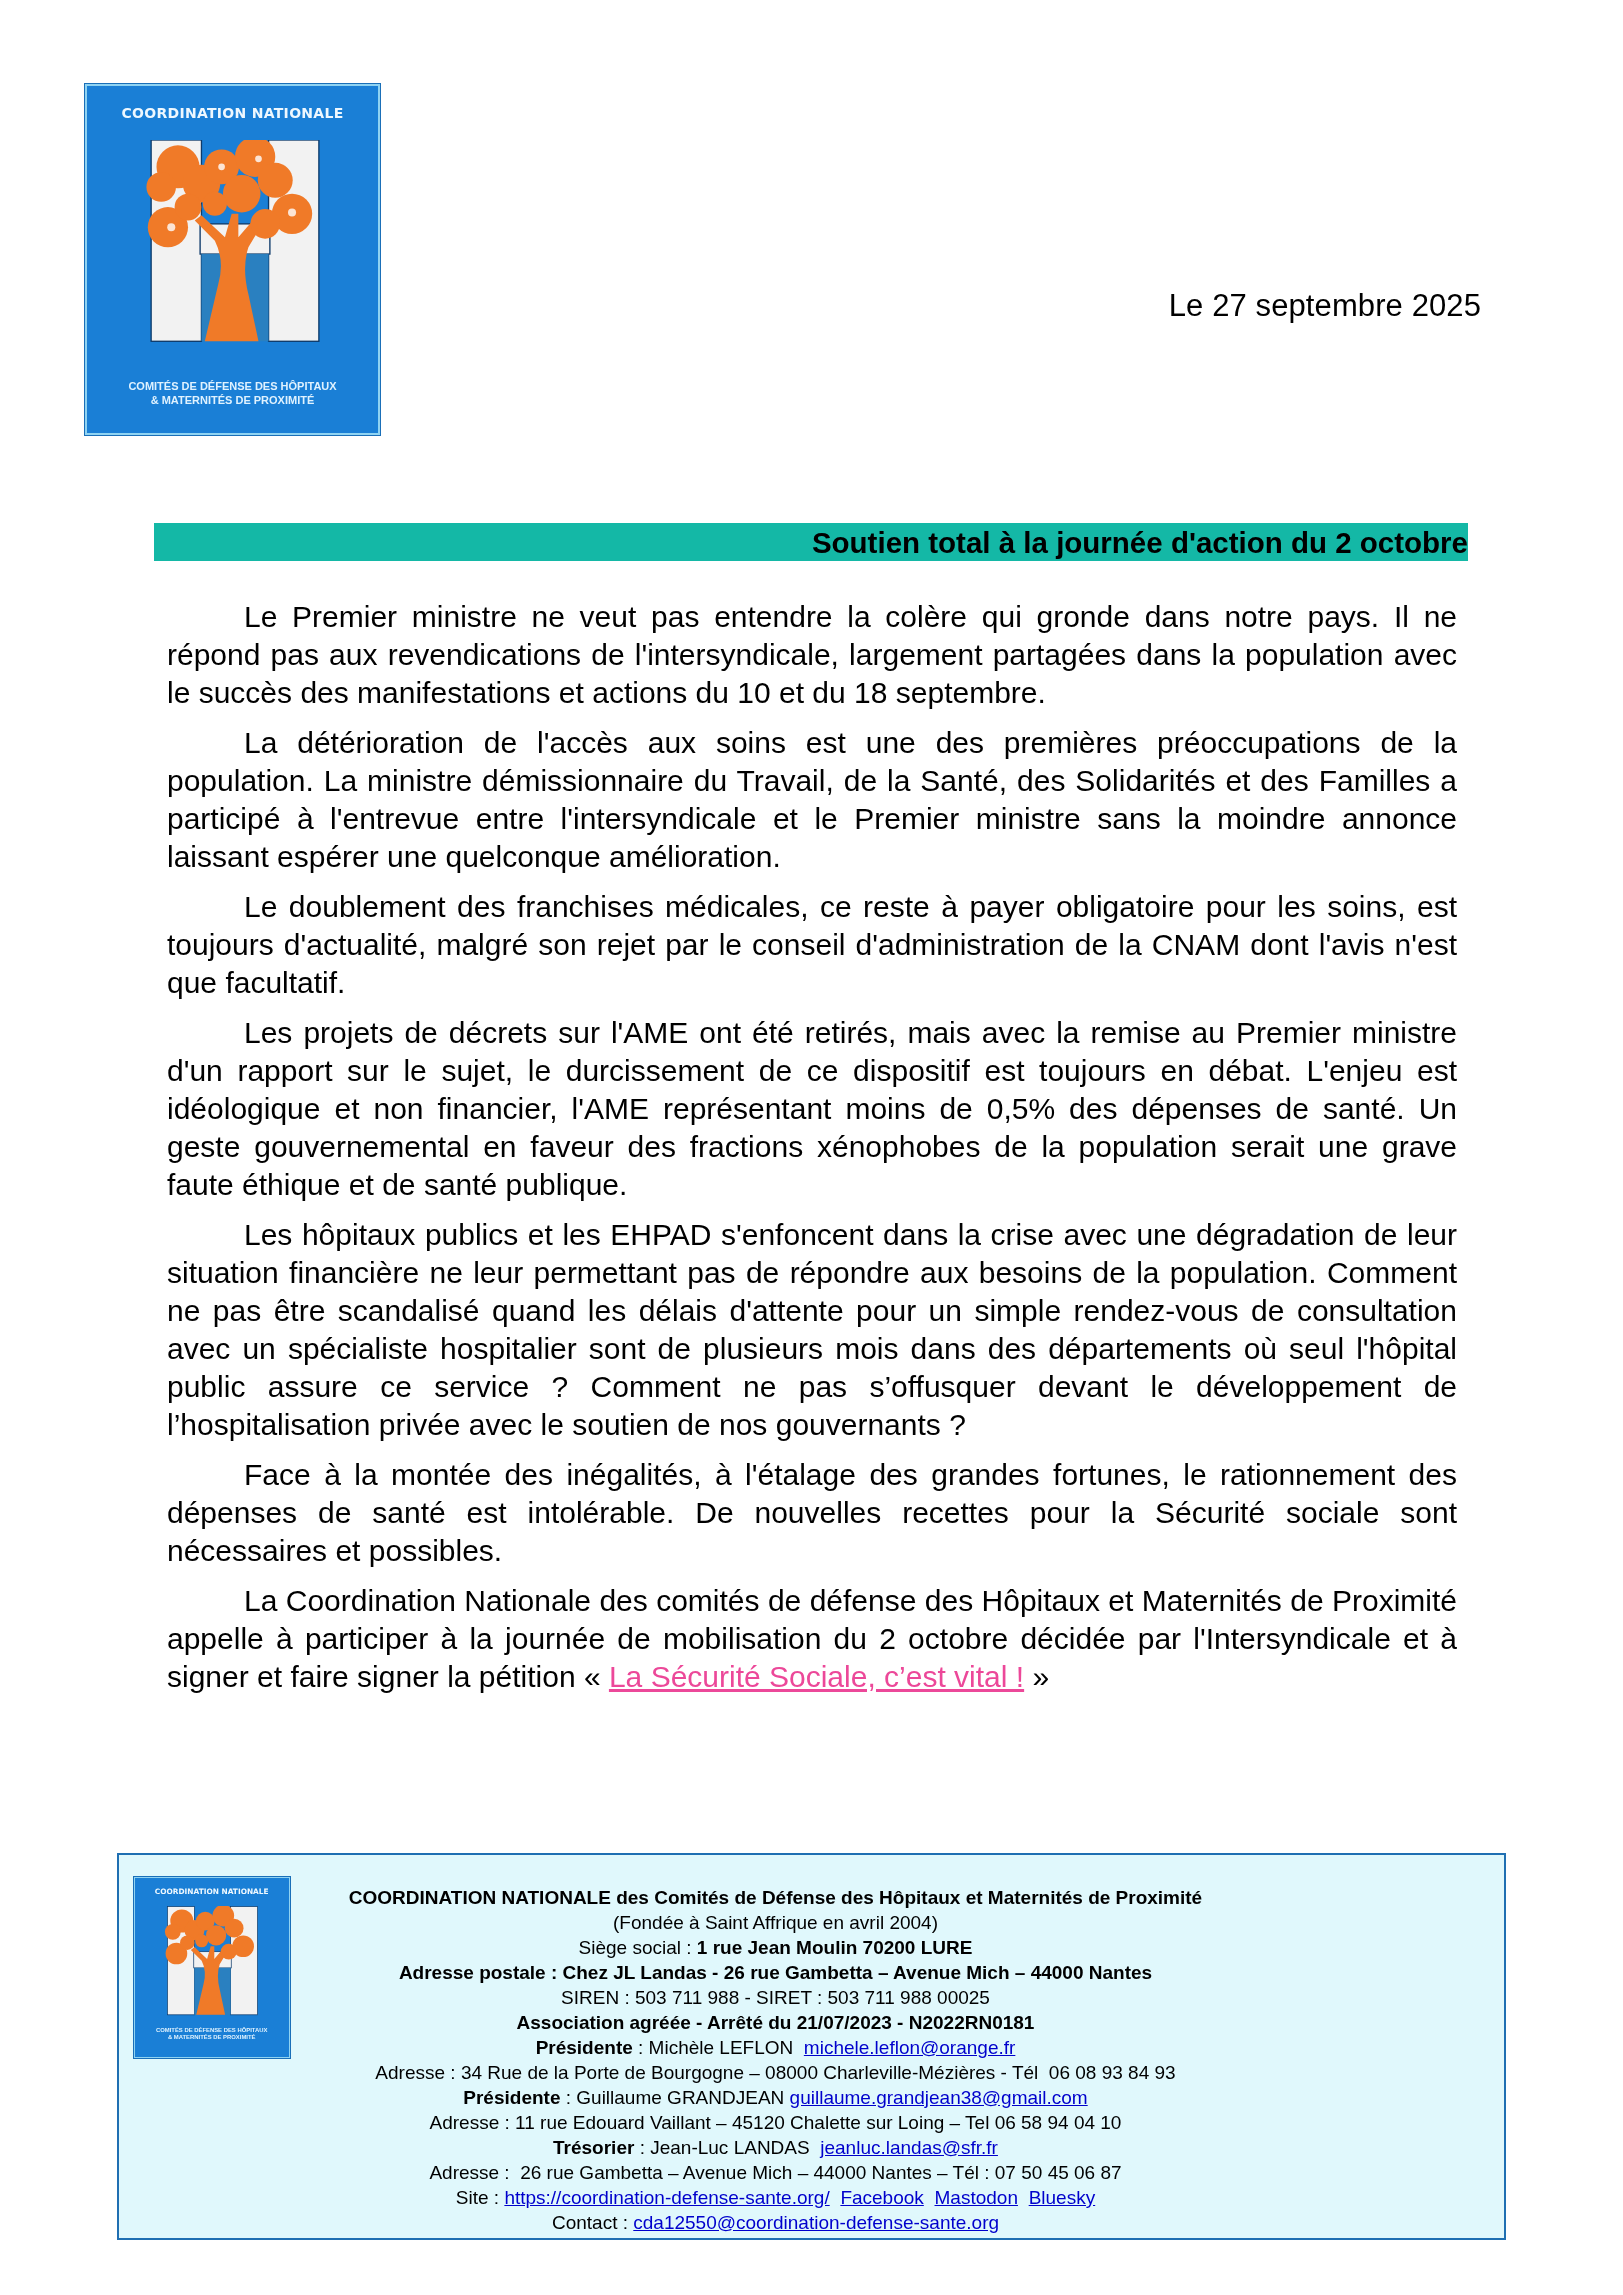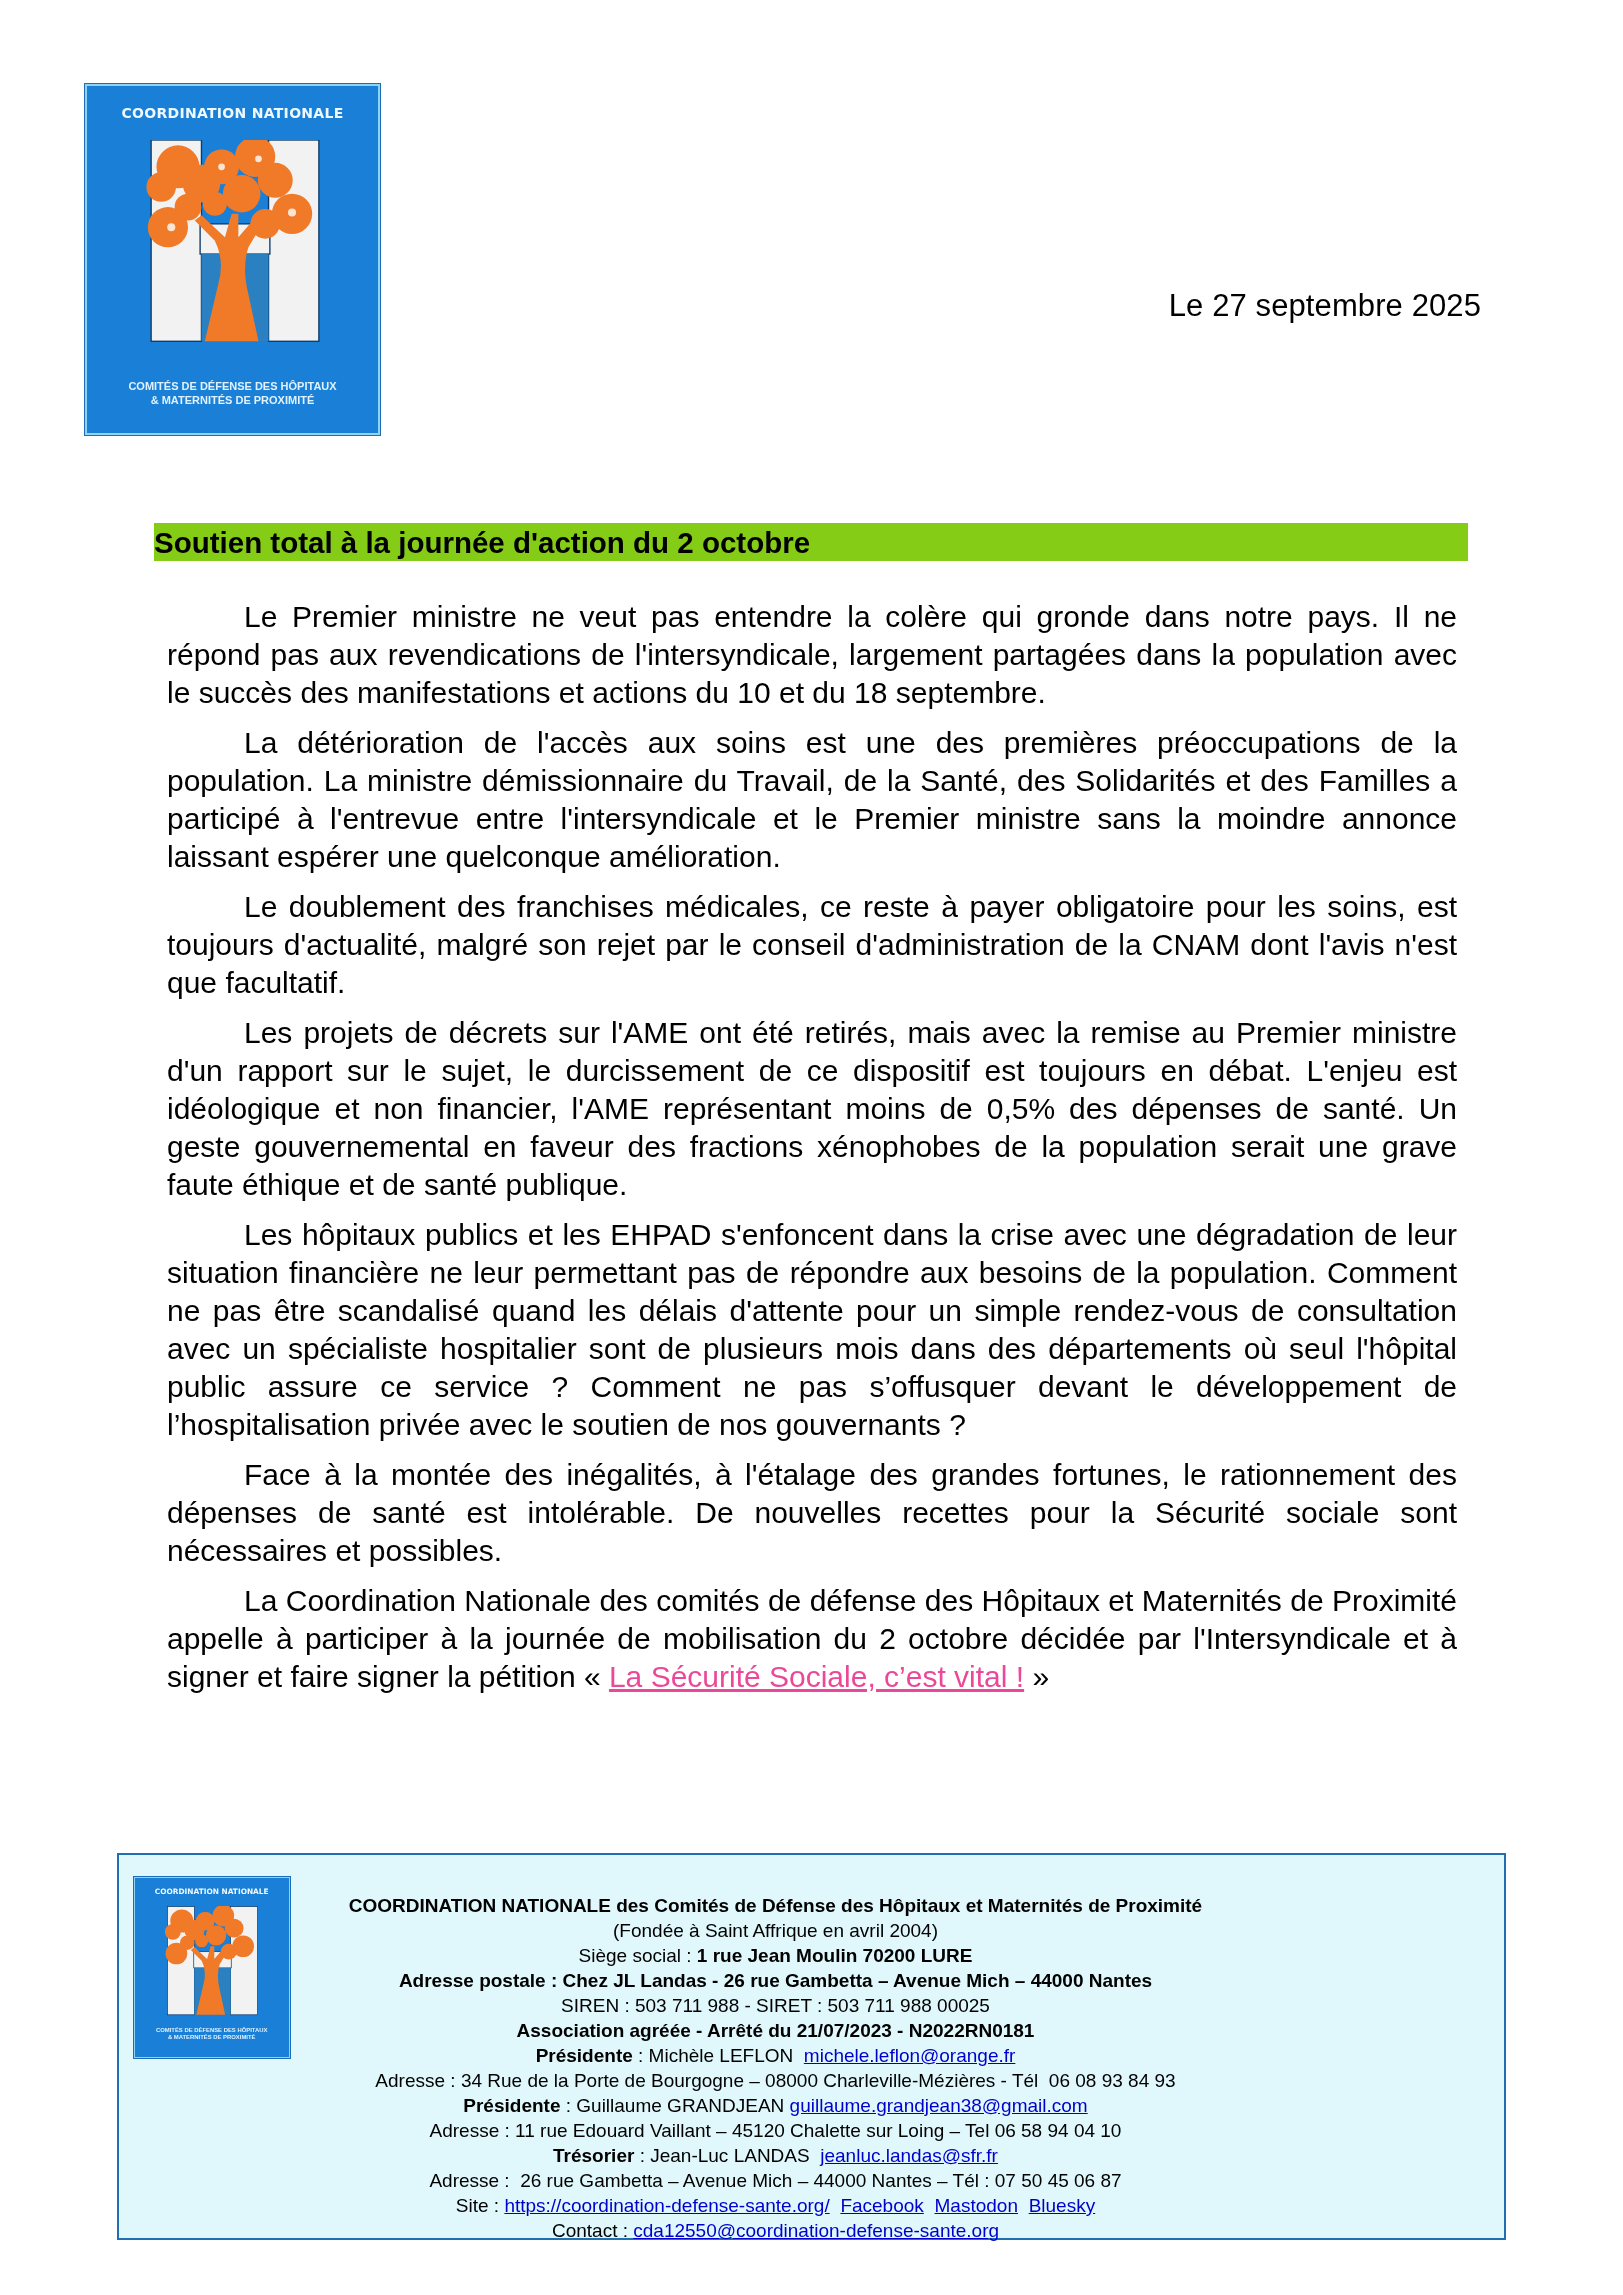--- a/index.html
+++ b/index.html
@@ -28,42 +28,42 @@
     #logo-main .logo-top { top: 19px; font-size: 14px; }
     #logo-main .logo-bottom { top: 294px; font-size: 11px; }
     #logo-main svg { left: 54px; top: 54px; width: 188px; height: 208px; }
 
     .date {
       position: absolute; top: 288px; right: 142px;
       font-size: 31px; letter-spacing: 0.1px; margin-left: 44px;
     }
     .title-bar {
       position: absolute; left: 154px; top: 523px; width: 1314px; height: 38px;
-      background: #84cc16; text-align: left;
+      background: #14b8a6; text-align: right;
       font-weight: bold; font-size: 29.5px; line-height: 39px;
     }
     .body-text {
       position: absolute; left: 155px; top: 586px; width: 1314px;
       font-size: 30px; line-height: 38px; text-align: justify;
     }
     .body-text p { margin: 12px; text-indent: 77px; }
     .body-text a { color: #ec4899; text-decoration: underline; }
 
     .footer {
       position: absolute; left: 117px; top: 1853px; width: 1389px; height: 387px;
       box-sizing: border-box; border: 2.7px solid #1f6fb2; background: #e0f8fc;
     }
     #logo-footer { left: 14.7px; top: 22px; width: 156px; height: 181px; border-width: 1.3px; outline-width: 0.7px; }
     #logo-footer .logo-top { top: 9.4px; font-size: 7.4px; letter-spacing: 0; }
     #logo-footer .logo-bottom { top: 149px; font-size: 5.9px; }
     #logo-footer svg { left: 27px; top: 28px; width: 101px; height: 113px; }
 
     .footer-text {
       position: absolute; left: 221px; width: 871px; top: 30px;
-      text-align: center; font-size: 19px; line-height: 25px; margin-top: 8px;
+      text-align: center; font-size: 19px; line-height: 25px;
     }
     .footer-text div { white-space: nowrap; }
     .footer-text b { font-weight: bold; }
     .footer-text a { color: #0000cc; text-decoration: underline; }
     .footer-text .sep { display: inline-block; width: 10.7px; }
   </style>
 </head>
 <body>
 
 <div class="logo" id="logo-main">

